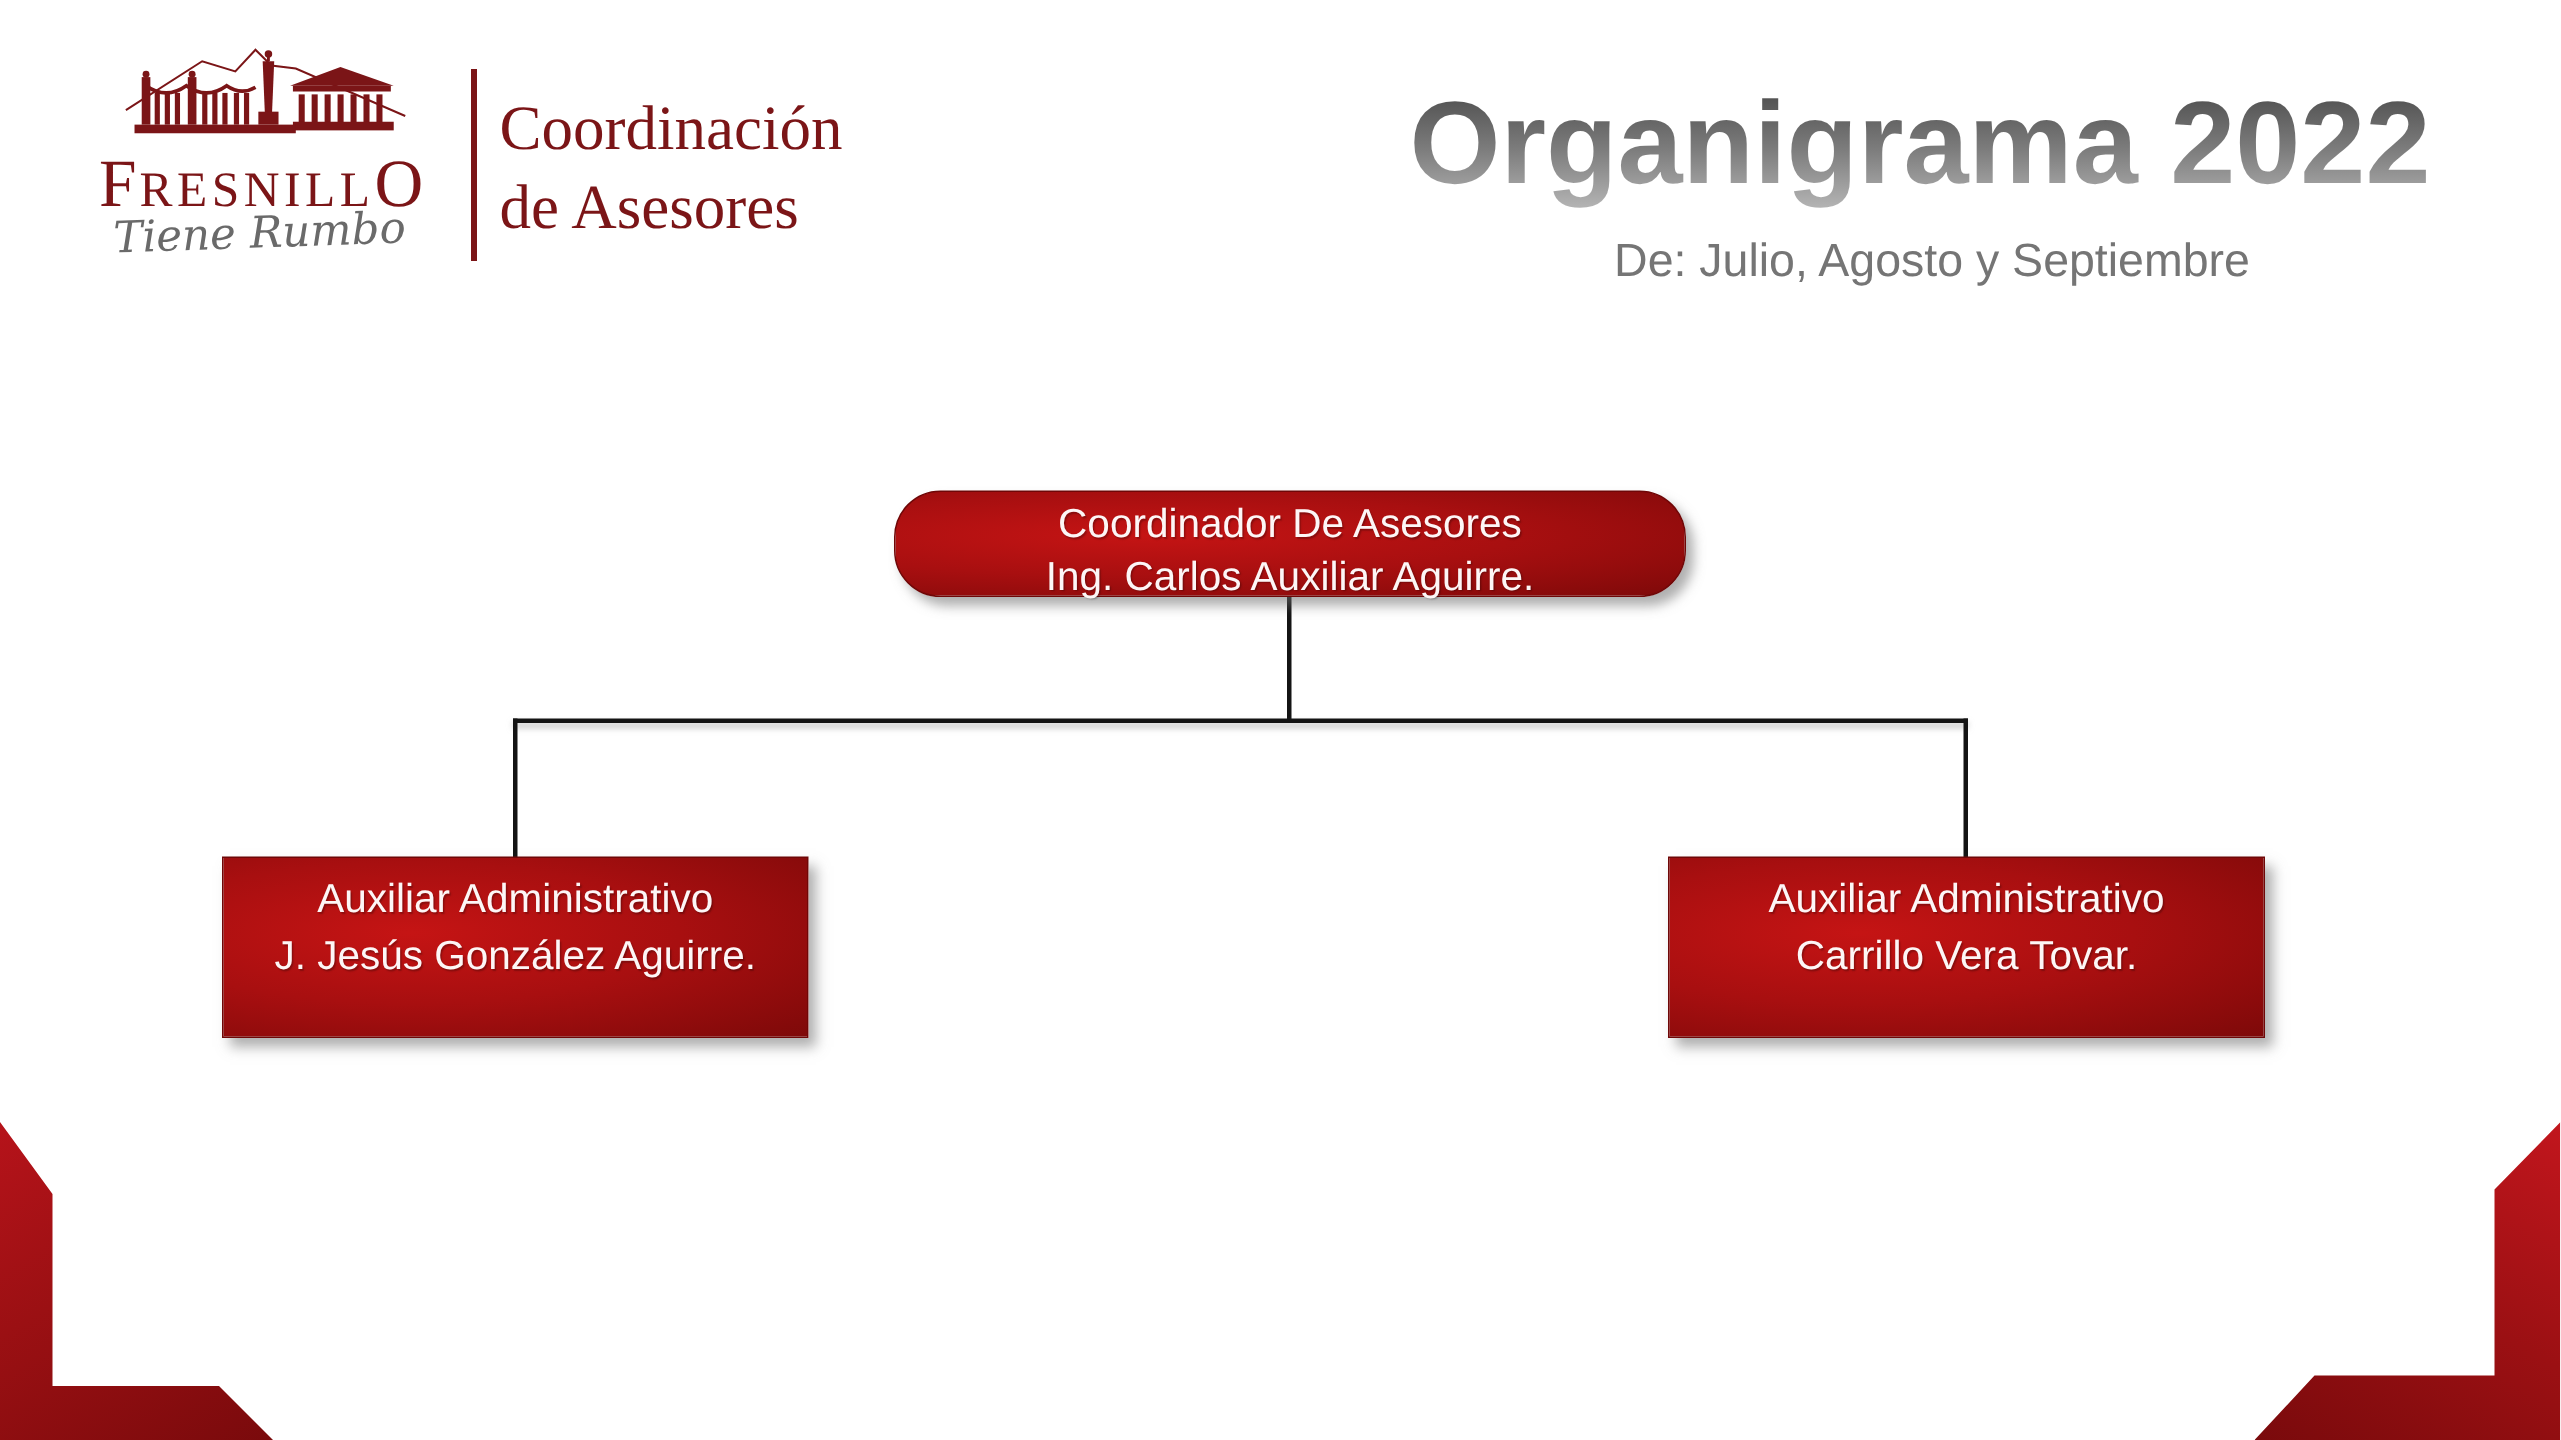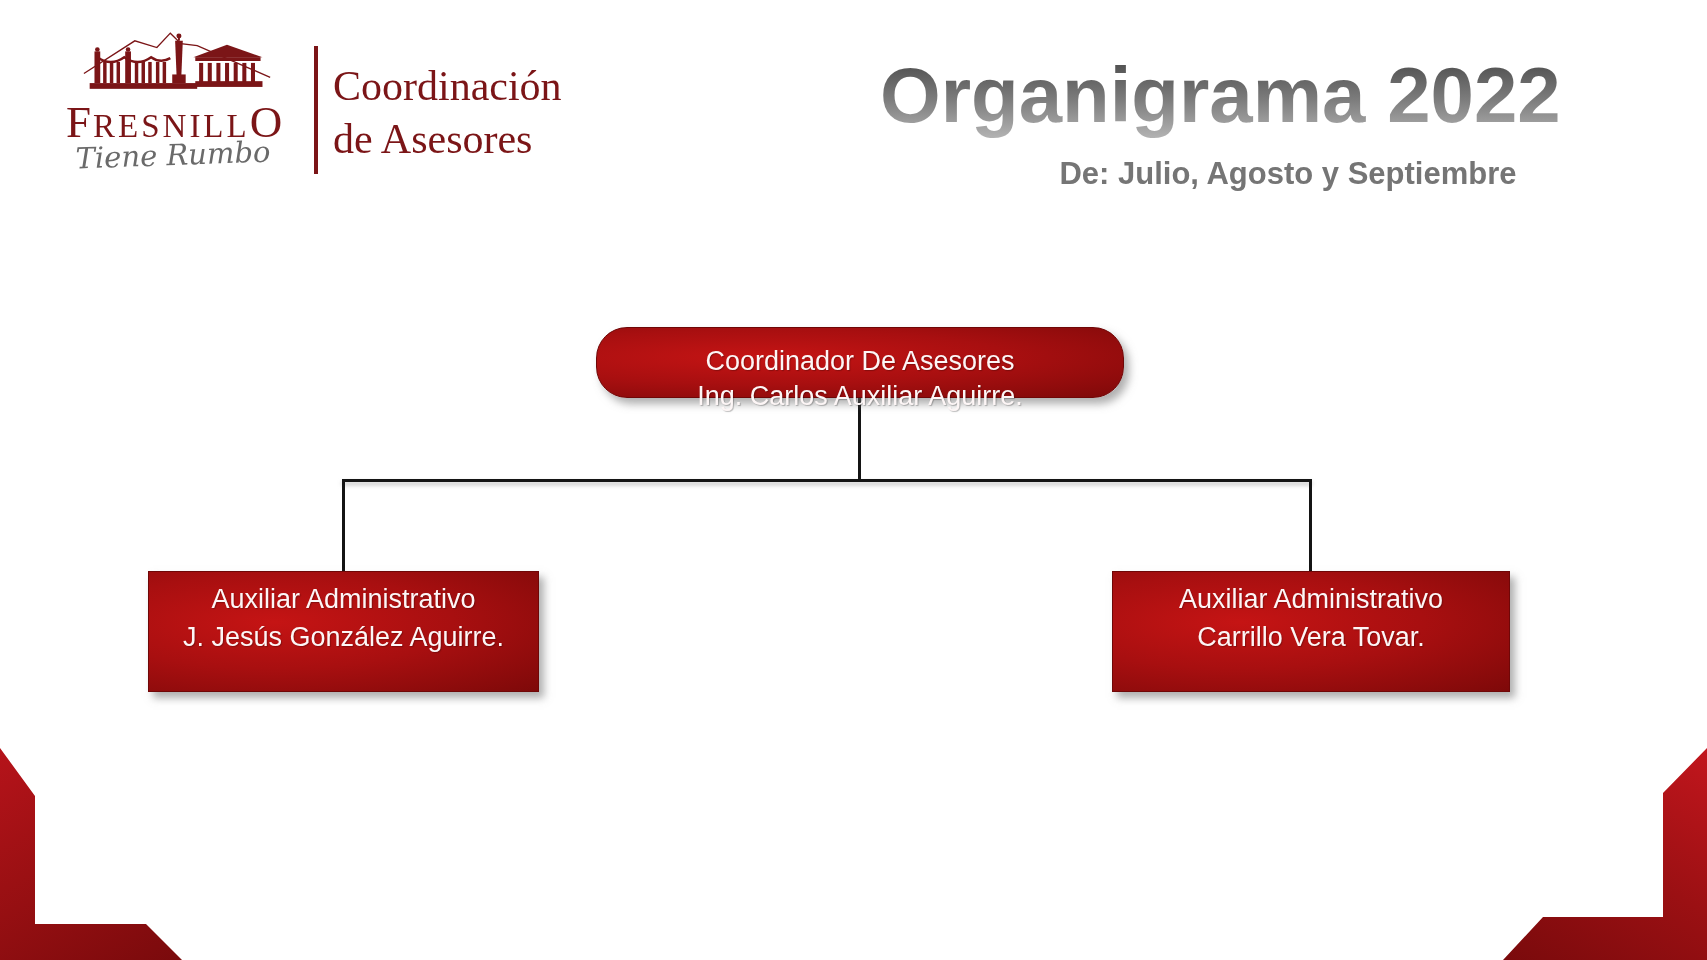--- a/index.html
+++ b/index.html
@@ -38,49 +38,50 @@
     left: 333px; top: 60px;
     font-family: "Liberation Serif", serif;
     font-size: 42px;
     line-height: 53px;
     color: #7b1517;
   }
 
   
   .main-title {
     left: 880px; top: 50px; width: 800px;
+    text-align: center;
     font-size: 78px;
     font-weight: bold;
     letter-spacing: 0px;
     background: linear-gradient(180deg, #4a4a4a 8%, #7d7d7d 55%, #b2b2b2 96%);
     -webkit-background-clip: text;
     background-clip: text;
     color: transparent;
     white-space: nowrap;
   }
   .subtitle {
     left: 938px; top: 156px; width: 700px;
     text-align: center;
     font-size: 31px;
-    font-weight: bold;
+    font-weight: normal;
     color: #757575;
     white-space: nowrap;
   }
 
   
   .org-box {
     background: radial-gradient(ellipse at 32% 42%, #c51414 0%, #a80f10 48%, #7e0909 100%);
     border: 1px solid #6f0707;
     box-shadow: 5px 6px 8px rgba(110,110,110,0.55);
     color: #fdf6f6;
     text-align: center;
     text-shadow: 1px 1px 1px rgba(0,0,0,0.25);
     font-size: 27px;
   }
-  .root-box   { left: 596px;  top: 327px; width: 528px; height: 71px;  line-height: 35px; padding-top: 16px; border-radius: 31px; }
+  .root-box   { left: 596px;  top: 327px; width: 528px; height: 71px;  line-height: 35px; padding-top: 4px; border-radius: 31px; }
   .child-box  { top: 571px; height: 121px; line-height: 38px; padding-top: 8px; }
   .child-left  { left: 148px;  width: 391px; }
   .child-right { left: 1112px; width: 398px; }
 
   
   .conn { background: #141414; }
   .conn-v-root  { left: 858px;  top: 398px; width: 3px;   height: 83px; }
   .conn-h       { left: 342px;  top: 479px; width: 970px; height: 3px; box-shadow: 0 3px 4px rgba(145,145,145,0.6); }
   .conn-v-left  { left: 342px;  top: 479px; width: 3px;   height: 94px; }
   .conn-v-right { left: 1309px; top: 479px; width: 3px;   height: 94px; }

